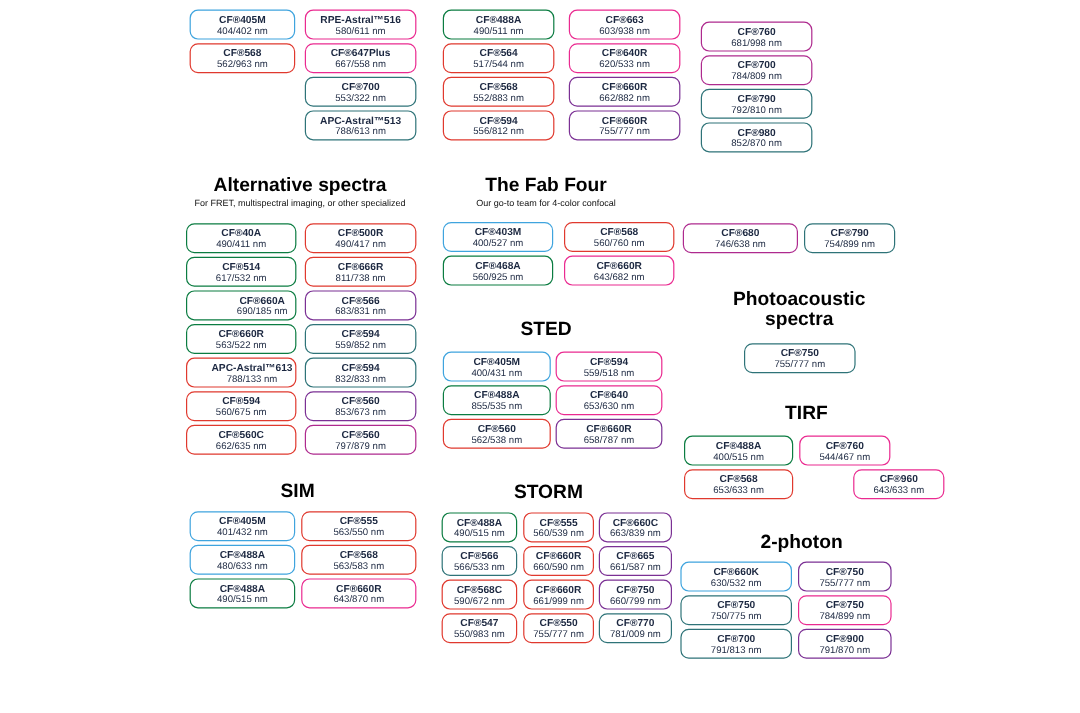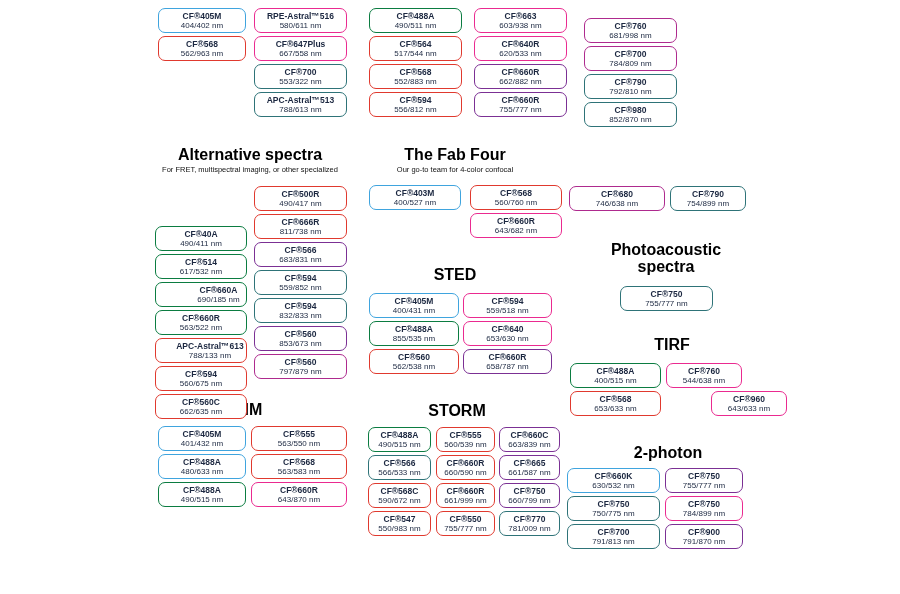--- a/index.html
+++ b/index.html
@@ -15,21 +15,21 @@
   .sec{position:absolute;text-align:center;}
   .sec-title{font-weight:bold;font-size:16px;line-height:17px;color:#000;}
   .sec-sub{font-size:7.5px;line-height:9px;color:#111;margin-top:2px;}
 
   
   #g-top-c1{left:158px;top:8px;width:88px;}
   #g-top-c2{left:254px;top:8px;width:93px;}
   #g-top-c3{left:369px;top:8px;width:93px;}
   #g-top-c4{left:474px;top:8px;width:93px;}
   #g-top-c5{left:584px;top:18px;width:93px;}
-  #g-alt-a{left:155px;top:186px;width:92px;margin-top:40px;}
+  #g-alt-a{left:155px;top:186px;width:92px;}
   #g-alt-b{left:254px;top:186px;width:93px;}
   #g-fab-l{left:369px;top:185px;width:92px;}
   #g-fab-r{left:470px;top:185px;width:92px;}
   #g-sted-l{left:369px;top:293px;width:90px;}
   #g-sted-r{left:463px;top:293px;width:89px;}
   #g-sim-l{left:158px;top:426px;width:88px;}
   #g-sim-r{left:251px;top:426px;width:96px;}
   #g-storm-c1{left:368px;top:427px;width:63px;}
   #g-storm-c2{left:436px;top:427px;width:59px;}
   #g-storm-c3{left:499px;top:427px;width:61px;}
@@ -224,20 +224,24 @@
       <div class="chip" style="border-color: rgb(174, 42, 142);">
         <div class="chip-name">CF®560</div>
         <div class="chip-sub">797/879 nm</div>
       </div>
     </div>
   <div class="group" id="g-fab-l">
       <div class="chip" style="border-color: rgb(63, 164, 222);">
         <div class="chip-name">CF®403M</div>
         <div class="chip-sub">400/527 nm</div>
       </div>
+      <div class="chip" style="border-color: rgb(11, 124, 65);">
+        <div class="chip-name">CF®468A</div>
+        <div class="chip-sub">560/925 nm</div>
+      </div>
     </div>
   <div class="group" id="g-fab-r">
       <div class="chip" style="border-color: rgb(224, 57, 46);">
         <div class="chip-name">CF®568</div>
         <div class="chip-sub">560/760 nm</div>
       </div>
       <div class="chip" style="border-color: rgb(234, 42, 144);">
         <div class="chip-name">CF®660R</div>
         <div class="chip-sub">643/682 nm</div>
       </div>
@@ -376,21 +380,21 @@
         <div class="chip-sub">400/515 nm</div>
       </div>
       <div class="chip" style="border-color: rgb(224, 57, 46);">
         <div class="chip-name">CF®568</div>
         <div class="chip-sub">653/633 nm</div>
       </div>
     </div>
   <div class="group" id="g-tirf-r">
       <div class="chip" style="border-color: rgb(234, 42, 144);">
         <div class="chip-name">CF®760</div>
-        <div class="chip-sub">544/638 nm</div>
+        <div class="chip-sub">544/467 nm</div>
       </div>
       <div class="chip" style="border-color: rgb(234, 42, 144); margin-left: 45px;">
         <div class="chip-name">CF®960</div>
         <div class="chip-sub">643/633 nm</div>
       </div>
     </div>
   <div class="group" id="g-2p-l">
       <div class="chip" style="border-color: rgb(63, 164, 222);">
         <div class="chip-name">CF®660K</div>
         <div class="chip-sub">630/532 nm</div>

